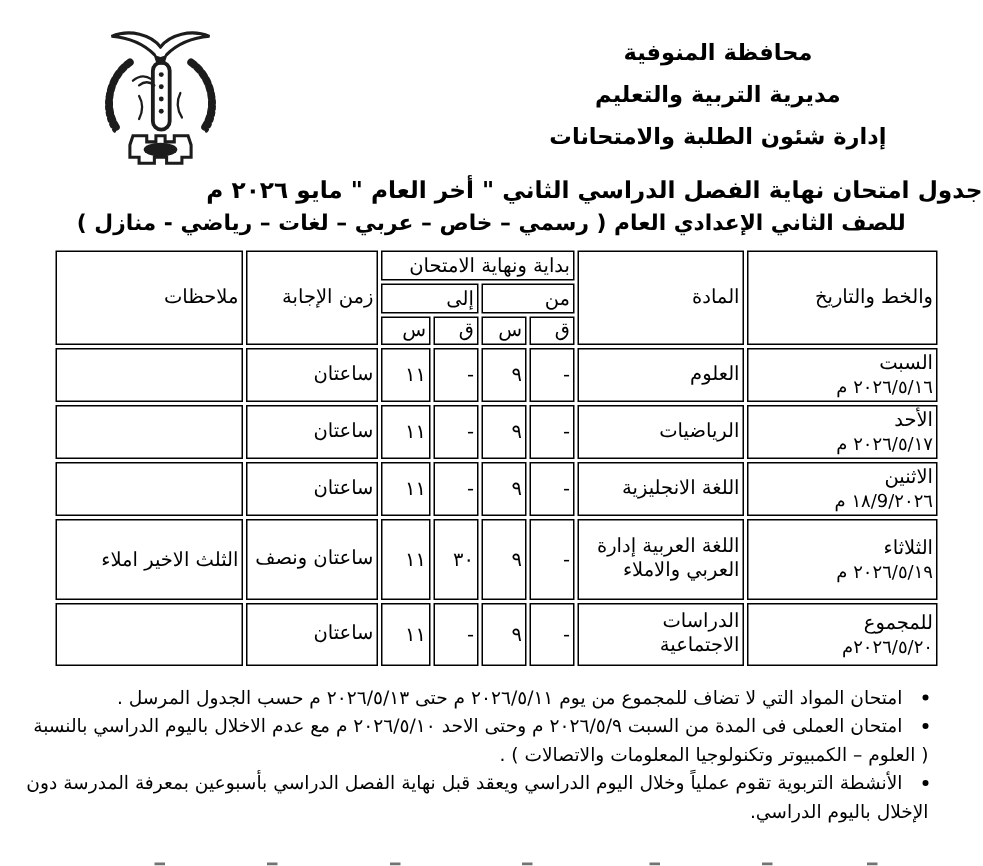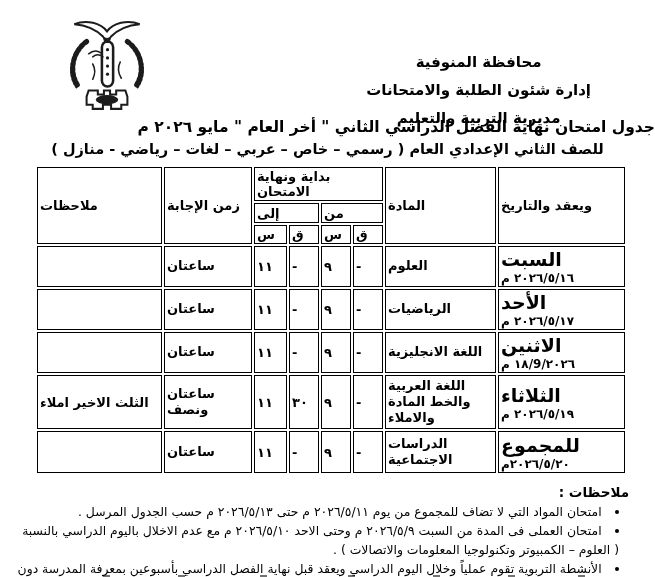--- a/index.html
+++ b/index.html
@@ -15,51 +15,50 @@
   }
   .header-area { position: relative; height: 118px; }
   .org-block {
     position: absolute;
     top: 22px;
     right: 64px;
     text-align: center;
     font-size: 15px;
     line-height: 1.85;
     white-space: nowrap;
-    margin-top: 27px;
   }
   .logo { position: absolute; top: 14px; left: 56px; width: 102px; height: 100px; }
   .title-line  { text-align: right; font-size: 15.5px; letter-spacing: 0; }
   .subtitle-line { text-align: center; font-size: 14.5px; margin-top: 5px; }
 
   table.schedule {
     direction: rtl;
     table-layout: fixed;
     width: 592px;
     margin: 8px 28px 0 35px;
     border-collapse: separate;
     border-spacing: 2px;
     background: #fff;
   }
   table.schedule th, table.schedule td {
     border: 1.5px solid #000;
-    text-align: left;
+    text-align: right;
     vertical-align: middle;
-    font-weight: 700;
+    font-weight: 400;
     font-size: 13px;
     padding: 1px 2px;
     overflow: hidden;
   }
   thead tr.h1 { height: 20px; }
   thead tr.h2 { height: 20px; }
   thead tr.h3 { height: 18px; }
   tbody tr.r0, tbody tr.r1, tbody tr.r2 { height: 36px; }
   tbody tr.r3 { height: 54px; }
   tbody tr.r4 { height: 42px; }
-  .day-name { font-size: 19px; }
+  .day-name { font-size: 13px; }
   .day-date { font-size: 12px; margin-top: 1px; }
   .subject-cell { line-height: 1.25; }
   .duration-cell { line-height: 1.25; }
 
   .footnotes { margin: 9px 26px 0 14px; }
   .fn-heading { font-size: 13.5px; margin-bottom: 2px; }
   .fn-list { list-style: disc inside; margin-right: 10px; }
   .fn-list li {
     font-size: 12.4px;
     line-height: 19px;
@@ -76,22 +75,22 @@
     width: 7px; height: 2px;
     background: rgba(0,0,0,0.55);
   }
 </style>
 </head>
 <body>
 
 <div class="header-area">
   <div class="org-block">
     <div>محافظة المنوفية</div>
+    <div>مديرية التربية والتعليم</div>
     <div>إدارة شئون الطلبة والامتحانات</div>
-    <div>مديرية التربية والتعليم</div>
   </div>
   <div class="logo">
     <svg width="102" height="100" viewBox="0 0 100 96" aria-hidden="true">
       <g fill="none" stroke="#1c1c1c" stroke-width="2" stroke-linecap="round">
         <path d="M50 16 C44 8 30 4 18 9 C30 10 40 15 46 21"></path>
         <path d="M50 16 C56 8 70 4 82 9 C70 10 60 15 54 21"></path>
         <path d="M46 21 Q50 25 54 21 L52 27 L48 27 Z" fill="#1c1c1c" stroke-width="1"></path>
         <path d="M30 26 C16 36 12 56 22 70" stroke-width="5" stroke-dasharray="2.5 2.5"></path>
         <path d="M26 30 C14 40 11 58 20 71" stroke-width="2" stroke-dasharray="2 2"></path>
         <path d="M70 26 C84 36 88 56 78 70" stroke-width="5" stroke-dasharray="2.5 2.5"></path>
@@ -119,21 +118,21 @@
       <col style="width:111px">
     <col style="width:30px">
       <col style="width:30px">
       <col style="width:30px">
       <col style="width:33px">
     <col style="width:88px">
       <col style="width:125px">
   </colgroup>
   <thead>
     <tr class="h1">
-      <th rowspan="3">ويعقد والتاريخ</th>
+      <th rowspan="3">والخط والتاريخ</th>
       <th rowspan="3">المادة</th>
       <th colspan="4">بداية ونهاية الامتحان</th>
       <th rowspan="3">زمن الإجابة</th>
       <th rowspan="3">ملاحظات</th>
     </tr>
     <tr class="h2">
       <th colspan="2">من</th>
       <th colspan="2">إلى</th>
     </tr>
     <tr class="h3">
@@ -181,21 +180,21 @@
       <td>-</td>
       <td>١١</td>
       <td class="duration-cell">ساعتان</td>
       <td></td>
     </tr>
     <tr class="r3">
       <td>
         <div class="day-name">الثلاثاء</div>
         <div class="day-date">٢٠٢٦/٥/١٩ م</div>
       </td>
-      <td class="subject-cell">اللغة العربية والخط المادة والاملاء</td>
+      <td class="subject-cell">اللغة العربية إدارة العربي والاملاء</td>
       <td>-</td>
       <td>٩</td>
       <td>٣٠</td>
       <td>١١</td>
       <td class="duration-cell">ساعتان ونصف</td>
       <td>الثلث الاخير املاء</td>
     </tr>
     <tr class="r4">
       <td>
         <div class="day-name">للمجموع</div>
@@ -206,21 +205,20 @@
       <td>٩</td>
       <td>-</td>
       <td>١١</td>
       <td class="duration-cell">ساعتان</td>
       <td></td>
     </tr>
   </tbody>
 </table>
 
 <div class="footnotes">
-  <div class="fn-heading">ملاحظات :</div>
   <ul class="fn-list">
     <li>امتحان المواد التي لا تضاف للمجموع من يوم ٢٠٢٦/٥/١١ م حتى ٢٠٢٦/٥/١٣ م حسب الجدول المرسل .</li>
     <li>امتحان العملى فى المدة من السبت ٢٠٢٦/٥/٩ م وحتى الاحد ٢٠٢٦/٥/١٠ م مع عدم الاخلال باليوم الدراسي بالنسبة ( العلوم – الكمبيوتر وتكنولوجيا المعلومات والاتصالات ) .</li>
     <li>الأنشطة التربوية تقوم عملياً وخلال اليوم الدراسي ويعقد قبل نهاية الفصل الدراسي بأسبوعين بمعرفة المدرسة دون الإخلال باليوم الدراسي.</li>
   </ul>
 </div>
 
 <div class="cropped-fragments">
   <i style="right:70px"></i>
     <i style="right:140px"></i>

